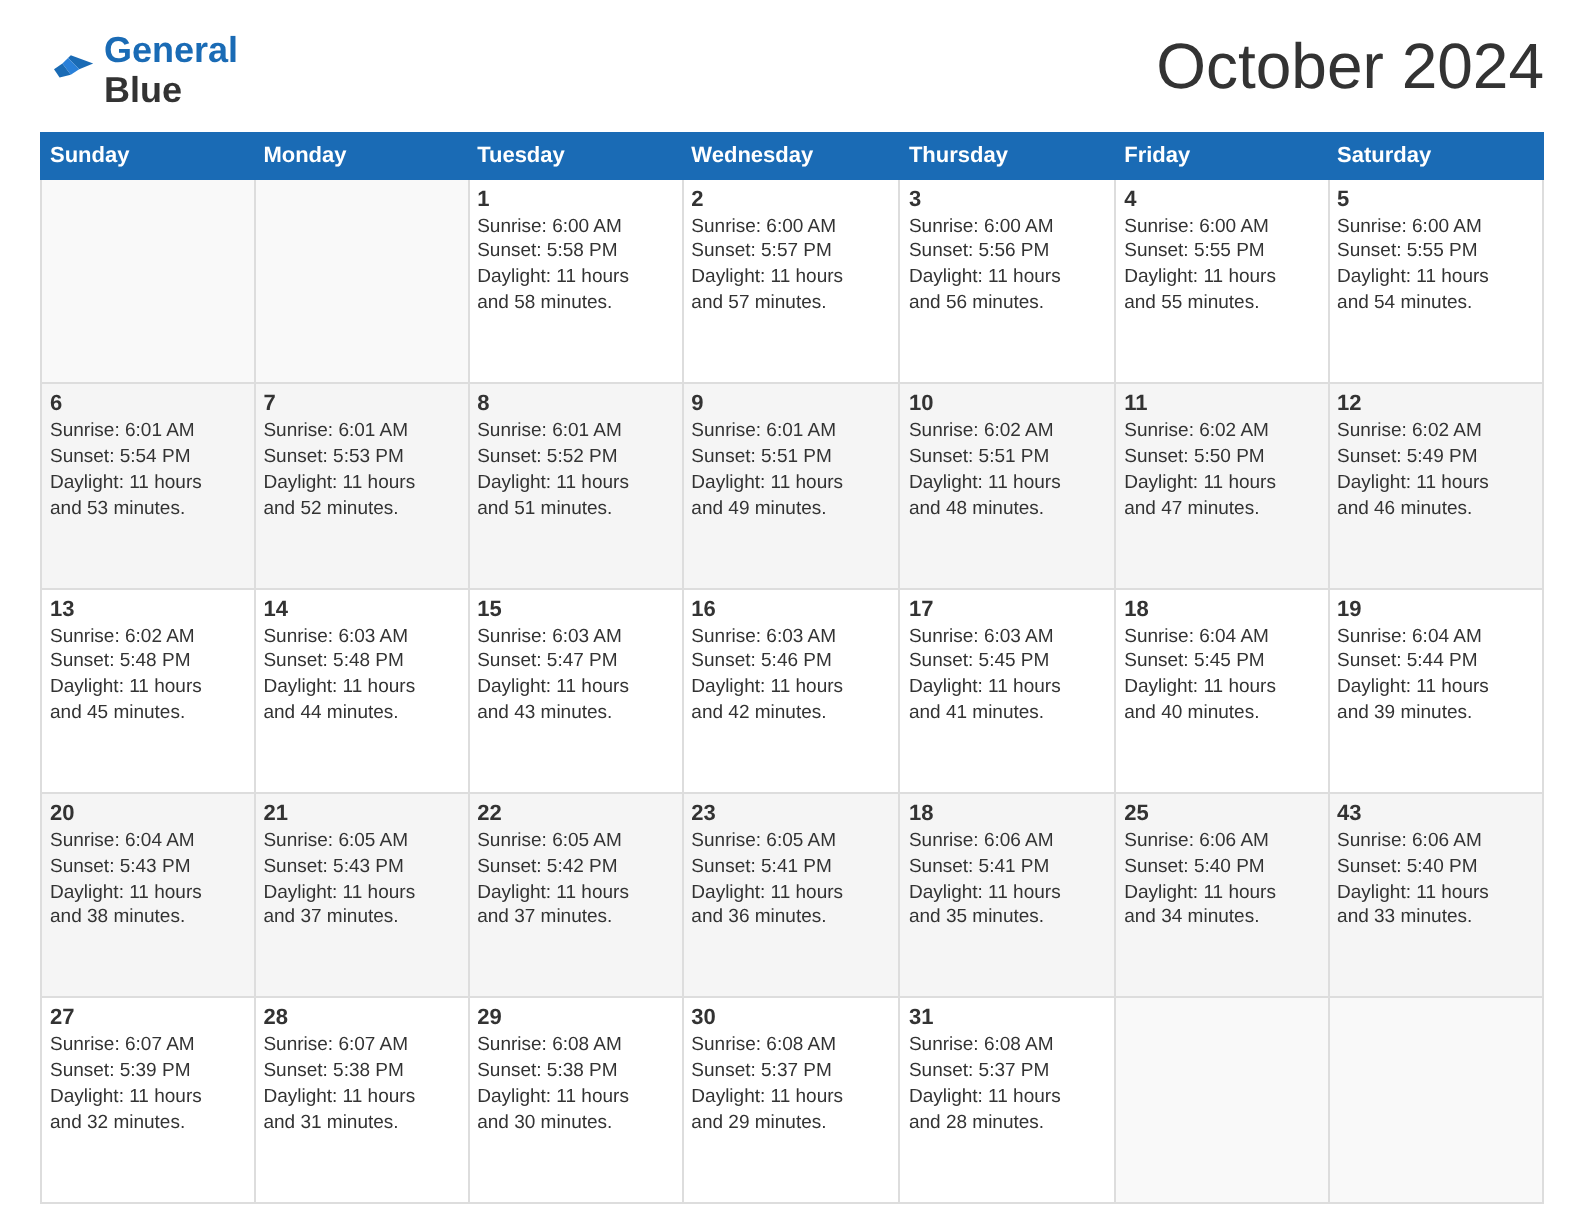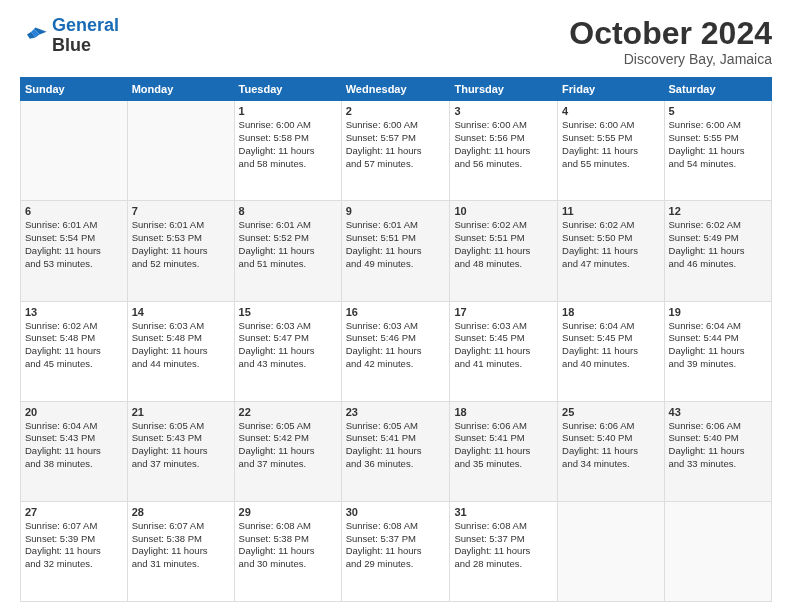--- a/index.html
+++ b/index.html
@@ -30,21 +30,21 @@
     }
     .logo-bird {
       width: 28px;
       height: 28px;
     }
     .title-block {
       text-align: right;
     }
     .month-title {
       font-size: 32px;
-      font-weight: bold;
+      font-weight: normal;
       color: #333;
       line-height: 1.1;
     }
     .location {
       font-size: 14px;
       color: #555;
     }
     .calendar {
       flex: 1;
       border-collapse: collapse;
@@ -104,21 +104,20 @@
       </svg>
       <div>
         <div style="font-size:18px;font-weight:bold;color:#333;line-height:1.1;">
           <span style="color:#1a6bb5;">General</span><br>
           <span>Blue</span>
         </div>
       </div>
     </div>
     <div class="title-block">
       <div class="month-title">October 2024</div>
-      <div class="location">Discovery Bay, Jamaica</div>
     </div>
   </div>
 
   <table class="calendar">
     <thead>
       <tr>
 
       <th>Sunday</th>
           <th>Monday</th>
           <th>Tuesday</th>

